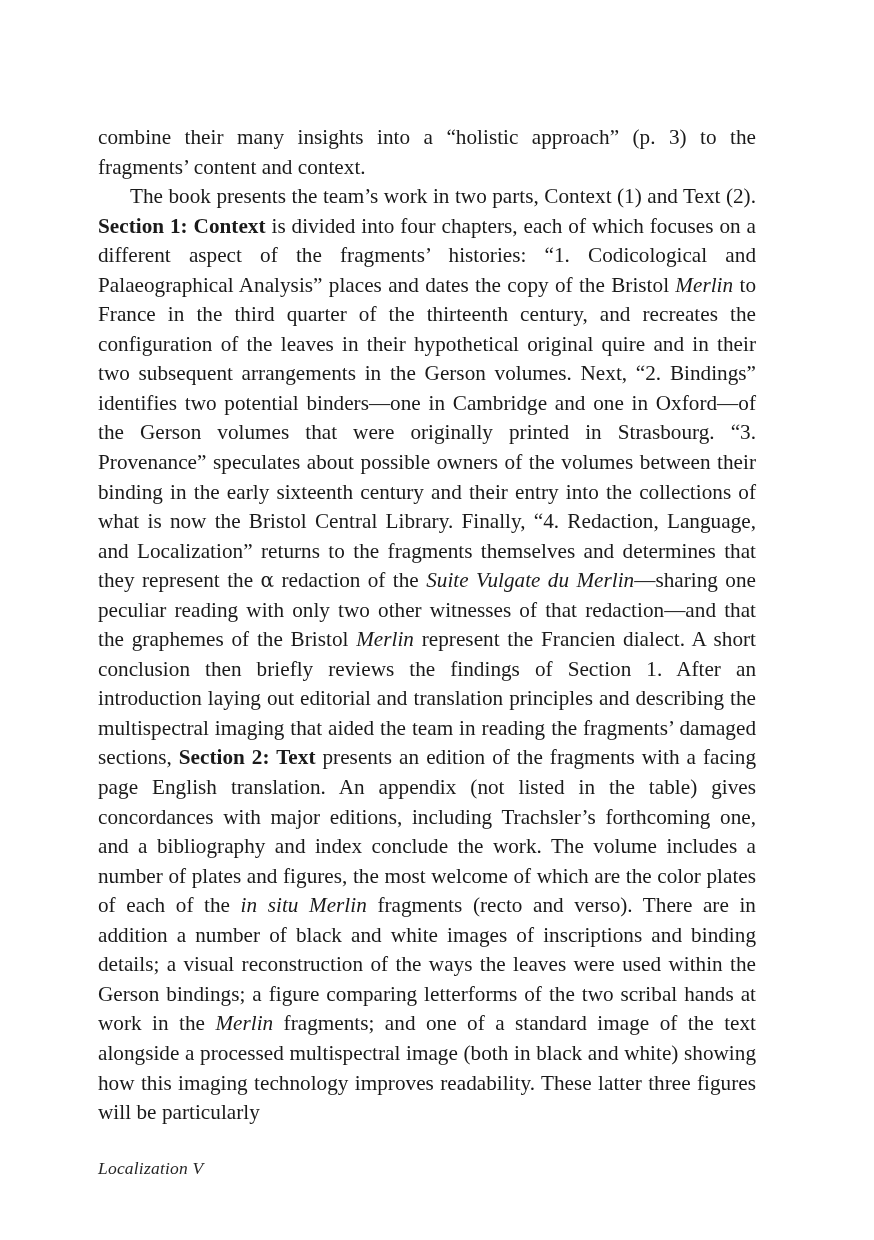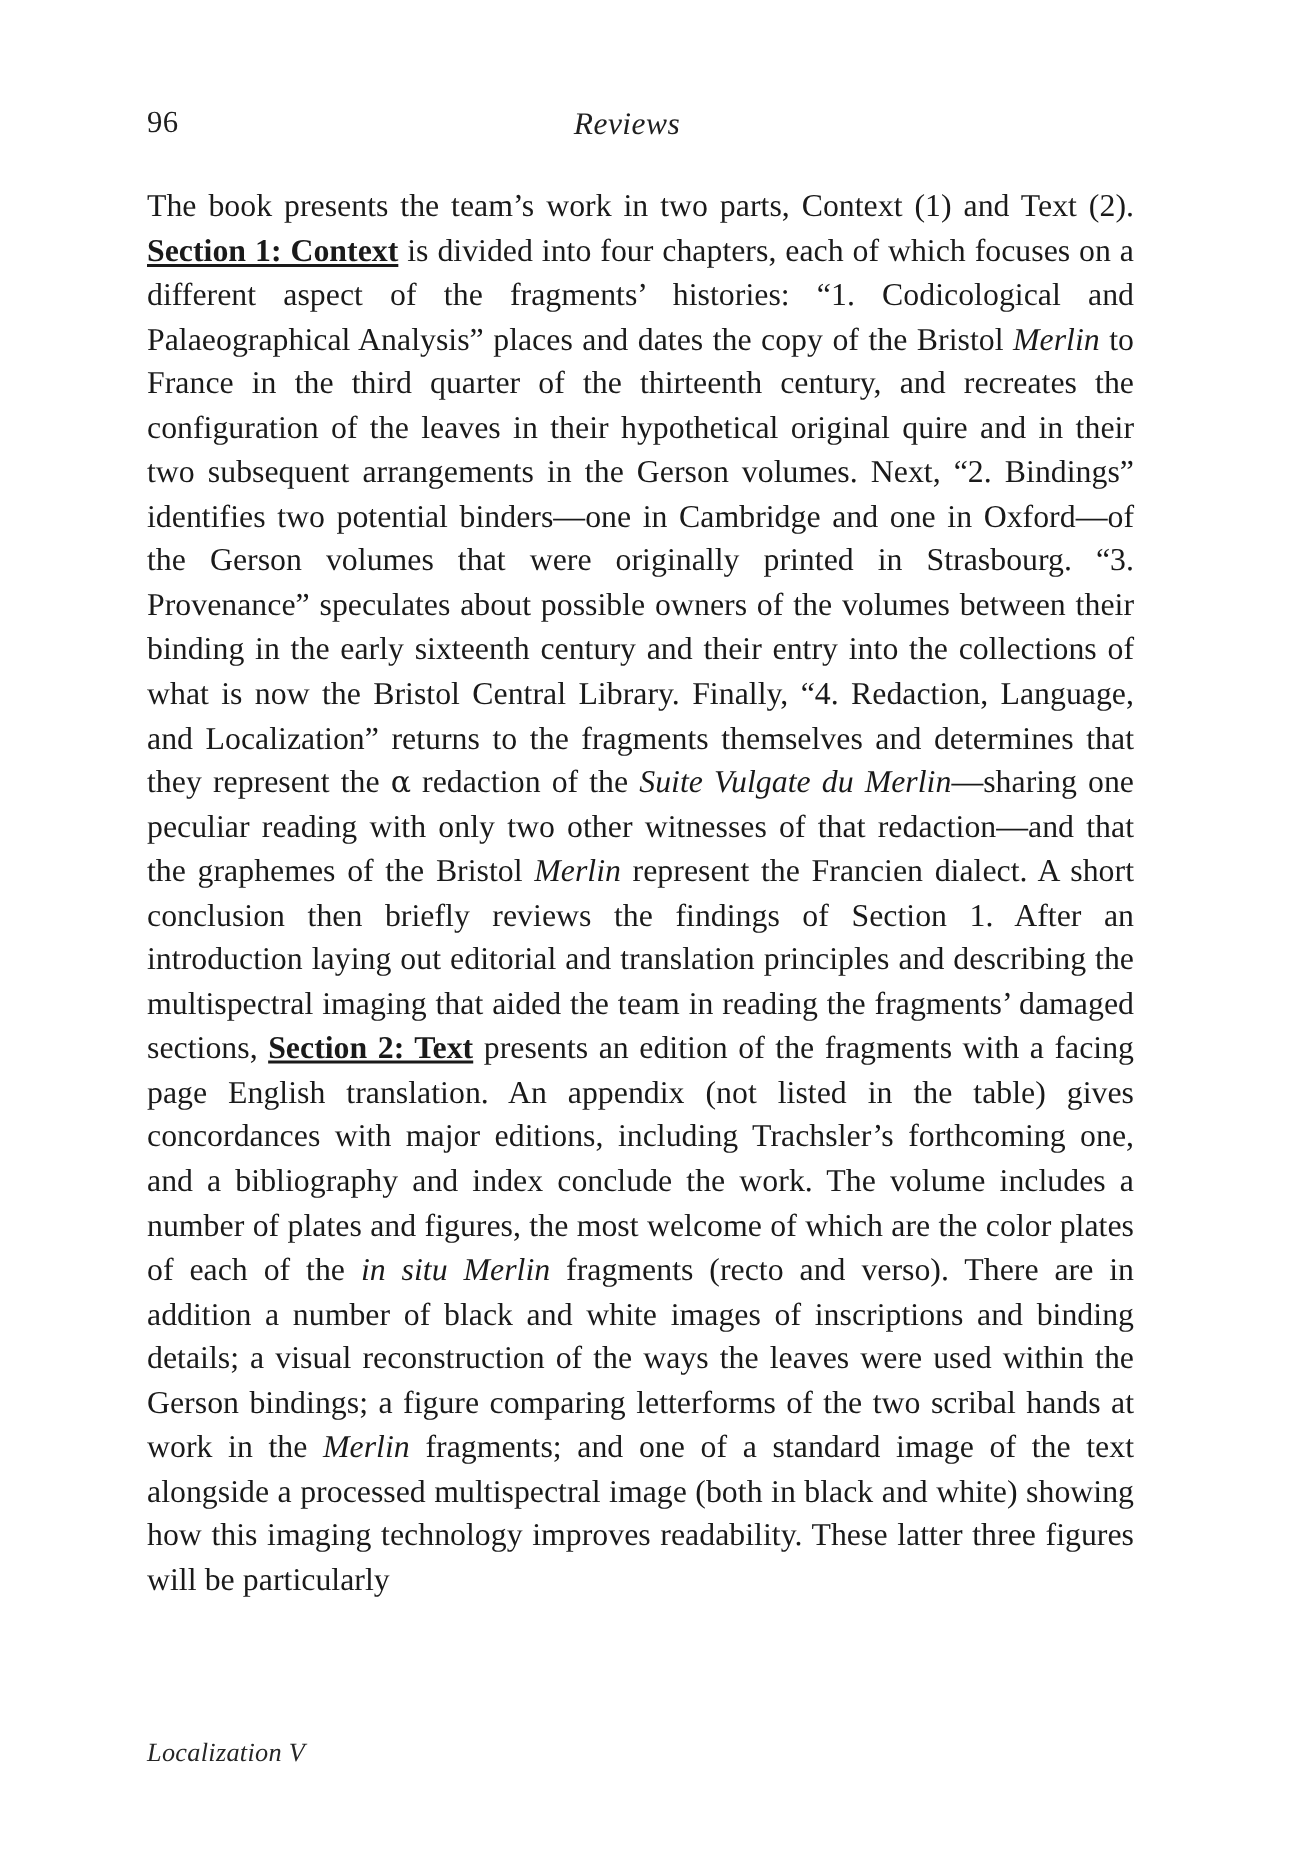--- a/index.html
+++ b/index.html
@@ -83,21 +83,20 @@
   }
 
   .para i,
   .para em {
     font-style: italic;
   }
 
   .para b,
   .para strong {
     font-weight: bold;
-    text-decoration: underline;
   }
 
   .greek {
     font-family: "DejaVu Serif", "Liberation Serif", serif;
     font-size: 20px;
   }
 
   
   .footer {
     position: absolute;
@@ -113,26 +112,23 @@
   .footer .vol {
     font-variant: small-caps;
     font-size: 17.5px;
   }
 </style>
 </head>
 <body>
 
 <div class="page">
 
-  <div class="running-head">
-    <span class="folio">96</span>
-    <span class="head-title">Reviews</span>
-  </div>
 
   <div class="textblock">
+    <p class="para" id="para-1"><span>combine their many insights into a “holistic approach” (p. 3) to the fragments’ content and context.</span></p>
     <p class="para" id="para-2"><span>The book presents the team’s work in two parts, Context (1) and Text (2). </span><b>Section 1: Context</b><span> is divided into four chapters, each of which focuses on a different aspect of the fragments’ histories: “1. Codicological and Palaeographical Analysis” places and dates the copy of the Bristol </span><i>Merlin</i><span> to France in the third quarter of the thirteenth century, and recreates the configuration of the leaves in their hypothetical original quire and in their two subsequent arrangements in the Gerson volumes. Next, “2. Bindings” identifies two potential binders—one in Cambridge and one in Oxford—of the Gerson volumes that were originally printed in Strasbourg. “3. Provenance” speculates about possible owners of the volumes between their binding in the early sixteenth century and their entry into the collections of what is now the Bristol Central Library. Finally, “4. Redaction, Language, and Localization” returns to the fragments themselves and determines that they represent the </span><span class="greek">α</span><span> redaction of the </span><i>Suite Vulgate du Merlin</i><span>—sharing one peculiar reading with only two other witnesses of that redaction—and that the graphemes of the Bristol </span><i>Merlin</i><span> represent the Francien dialect. A short conclusion then briefly reviews the findings of Section 1. After an introduction laying out editorial and translation principles and describing the multispectral imaging that aided the team in reading the fragments’ damaged sections, </span><b>Section 2: Text</b><span> presents an edition of the fragments with a facing page English translation. An appendix (not listed in the table) gives concordances with major editions, including Trachsler’s forthcoming one, and a bibliography and index conclude the work. The volume includes a number of plates and figures, the most welcome of which are the color plates of each of the </span><i>in situ Merlin</i><span> fragments (recto and verso). There are in addition a number of black and white images of inscriptions and binding details; a visual reconstruction of the ways the leaves were used within the Gerson bindings; a figure comparing letterforms of the two scribal hands at work in the </span><i>Merlin</i><span> fragments; and one of a standard image of the text alongside a processed multispectral image (both in black and white) showing how this imaging technology improves readability. These latter three figures will be particularly</span></p>
   </div>
 
   <div class="footer">
     <span>Localization</span><span>&nbsp;</span><span class="vol">V</span>
   </div>
 
 </div>
 
 </body></html>

